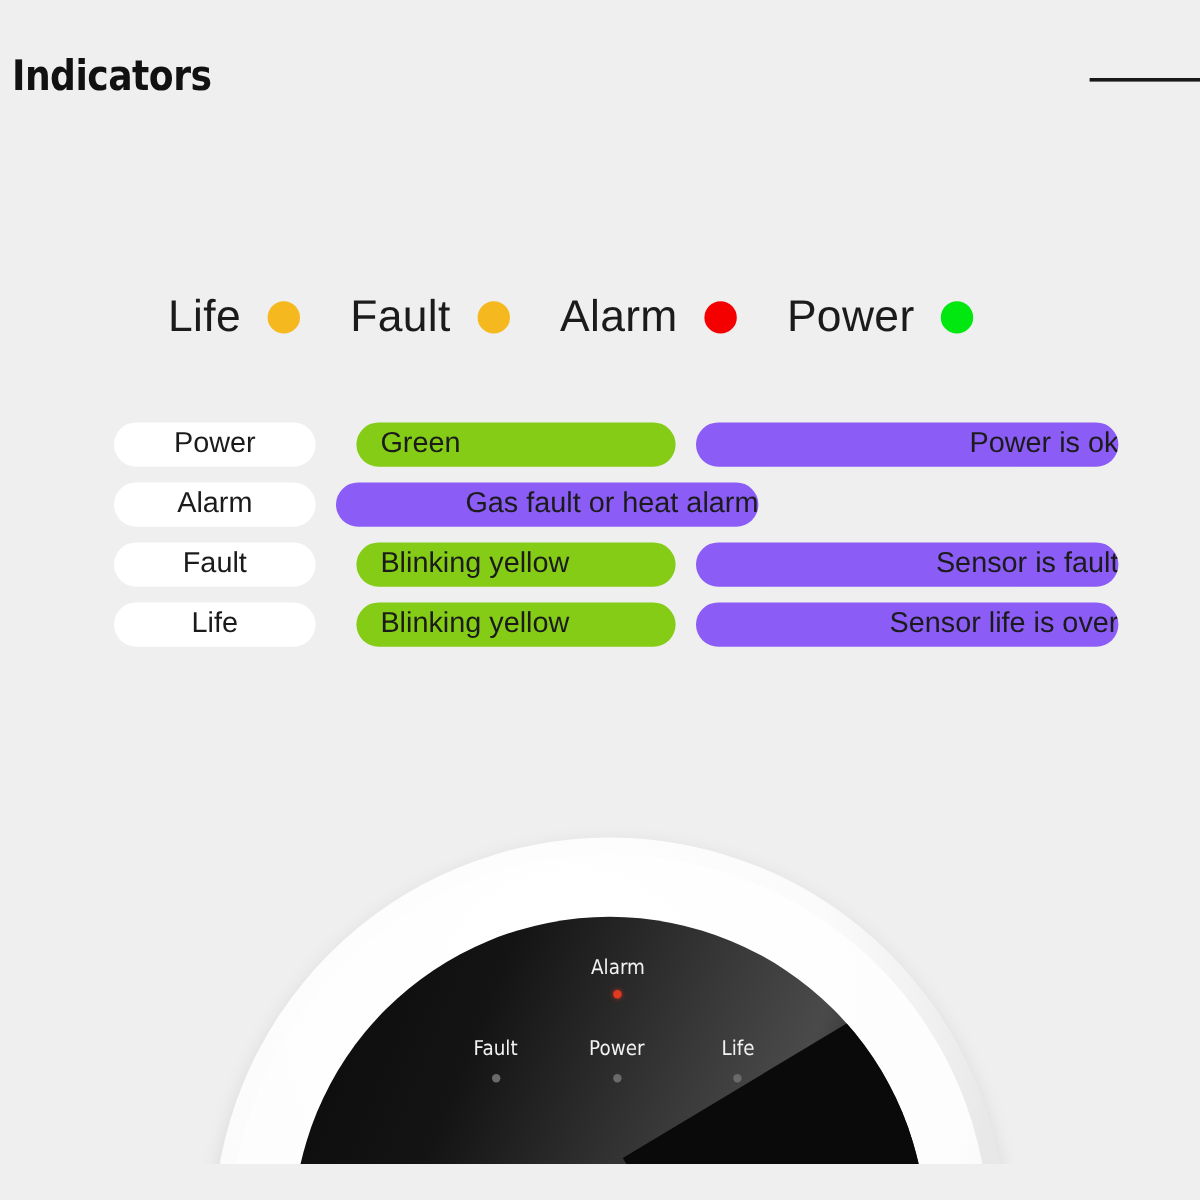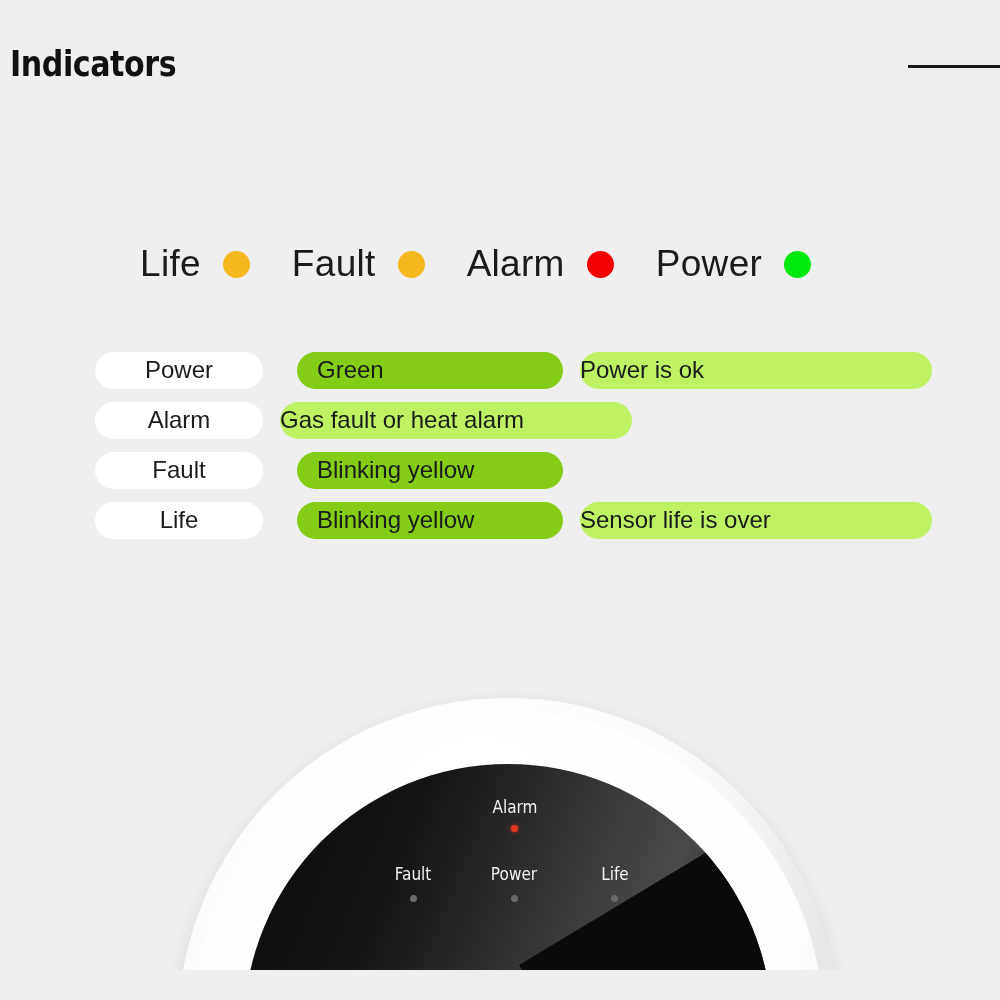--- a/index.html
+++ b/index.html
@@ -109,23 +109,23 @@
   .col-name .pill-text { padding-bottom: 2px; }
   .col-color {
     width: 266px;
     background: #84cc16;
     margin-left: 34px;
     padding-left: 20px;
   }
   .col-color .pill-text { padding-bottom: 2px; }
   .col-desc {
     width: 352px;
-    background: #bef264;
+    background: #8b5cf6;
     margin-left: 17px;
-    justify-content: flex-start;
+    justify-content: flex-end;
   }
   .col-desc .pill-text { padding-bottom: 2px; }
 
   
   .device-photo {
     position: absolute;
     left: 0;
     top: 690px;
     width: 1000px;
     height: 310px;
@@ -269,20 +269,23 @@
       </div>
     </div>
 
     <div class="pill-row">
       <div class="pill col-name">
         <span class="pill-text">Fault</span>
       </div>
       <div class="pill col-color">
         <span class="pill-text">Blinking yellow</span>
       </div>
+      <div class="pill col-desc">
+        <span class="pill-text">Sensor is fault</span>
+      </div>
     </div>
 
     <div class="pill-row">
       <div class="pill col-name">
         <span class="pill-text">Life</span>
       </div>
       <div class="pill col-color">
         <span class="pill-text">Blinking yellow</span>
       </div>
       <div class="pill col-desc">

